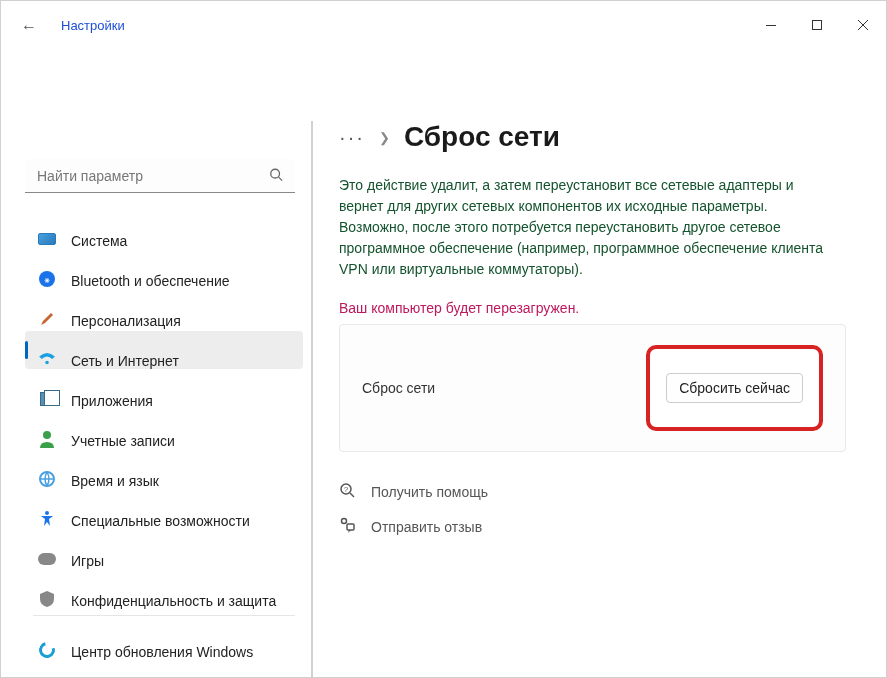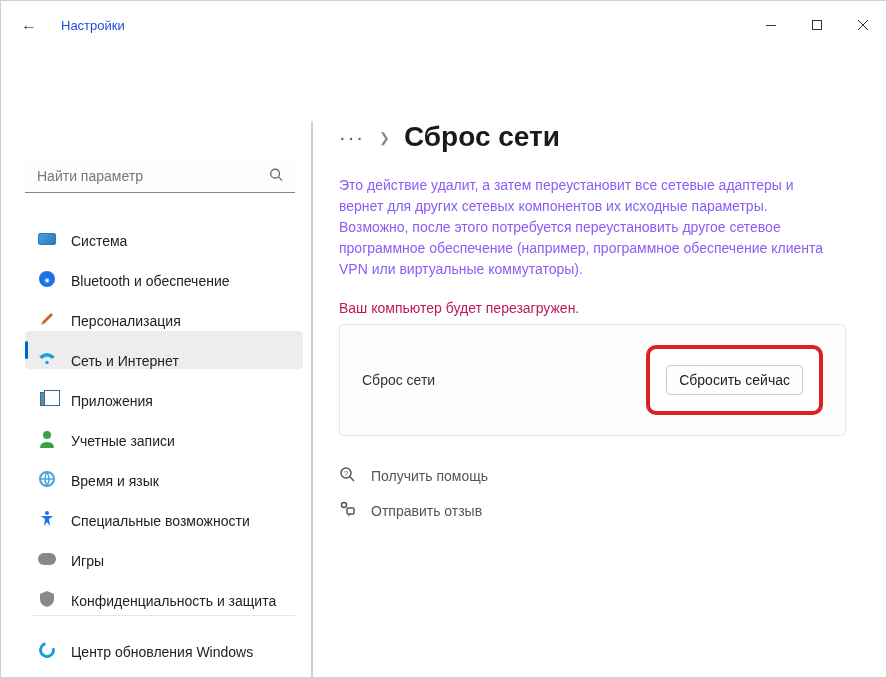--- a/index.html
+++ b/index.html
@@ -166,21 +166,21 @@
       color: #888;
       font-size: 13px;
     }
     .page-title {
       font-size: 28px;
       font-weight: 600;
       color: #1a1a1a;
     }
     .description {
       font-size: 14px;
-      color: #8b5cf6;
+      color: #14532d;
       line-height: 1.5;
       margin-bottom: 20px;
       max-width: 500px;
     }
     .restart-note {
       font-size: 14px;
       color: #be185d;
       margin-bottom: 8px;
     }
     .card {
@@ -193,21 +193,21 @@
       margin-bottom: 30px;
       background: #fdfdfd;
     }
     .card-label {
       font-size: 14px;
       color: #333;
     }
     .reset-button {
       border: 4px solid #d72323;
       border-radius: 10px;
-      padding: 16px 16px;
+      padding: 24px 16px;
       background: #fff;
       font-size: 14px;
       cursor: pointer;
       color: #222;
     }
     .reset-button > div {
       border: 1px solid #ccc;
       border-radius: 4px;
       padding: 6px 12px;
       background: #fefefe;

